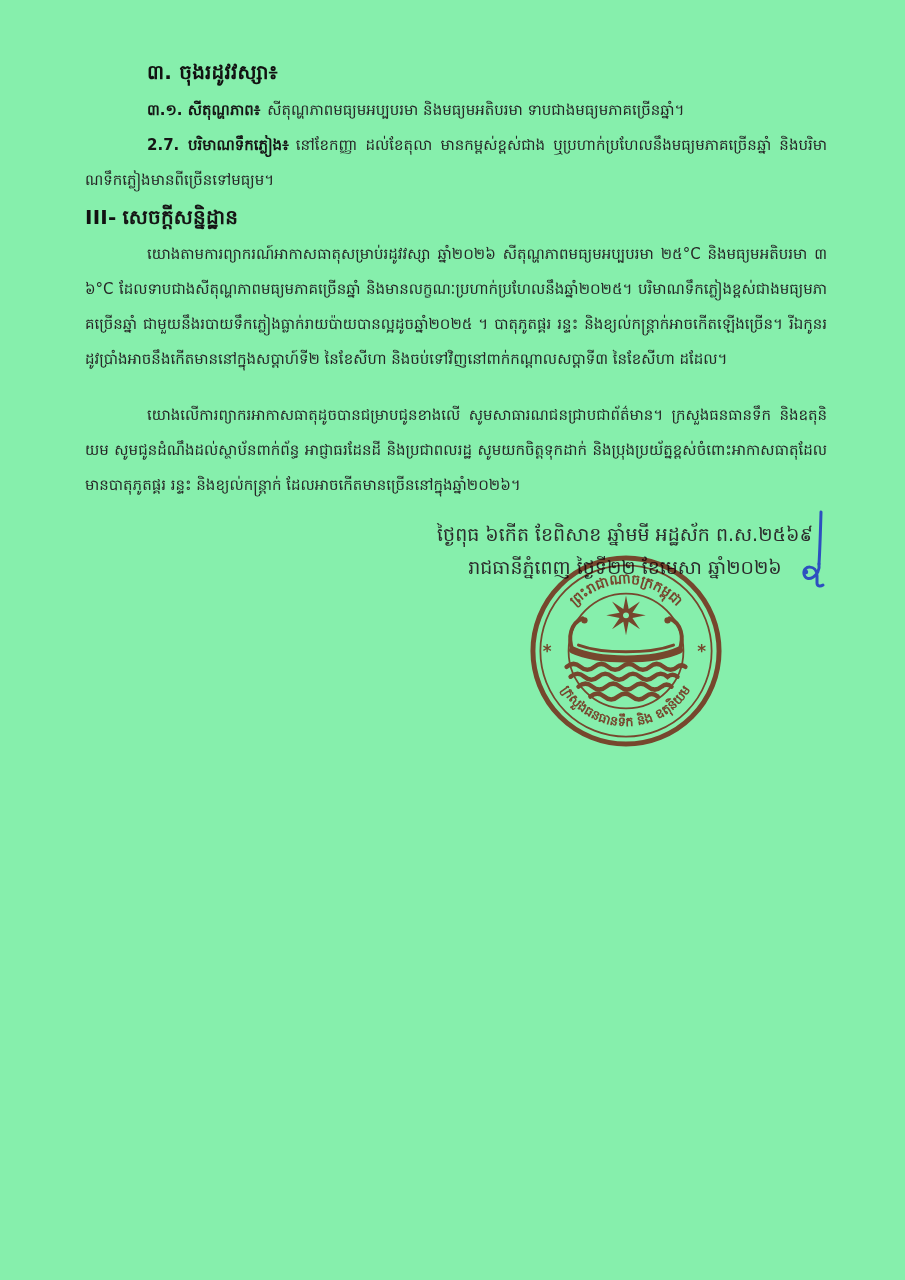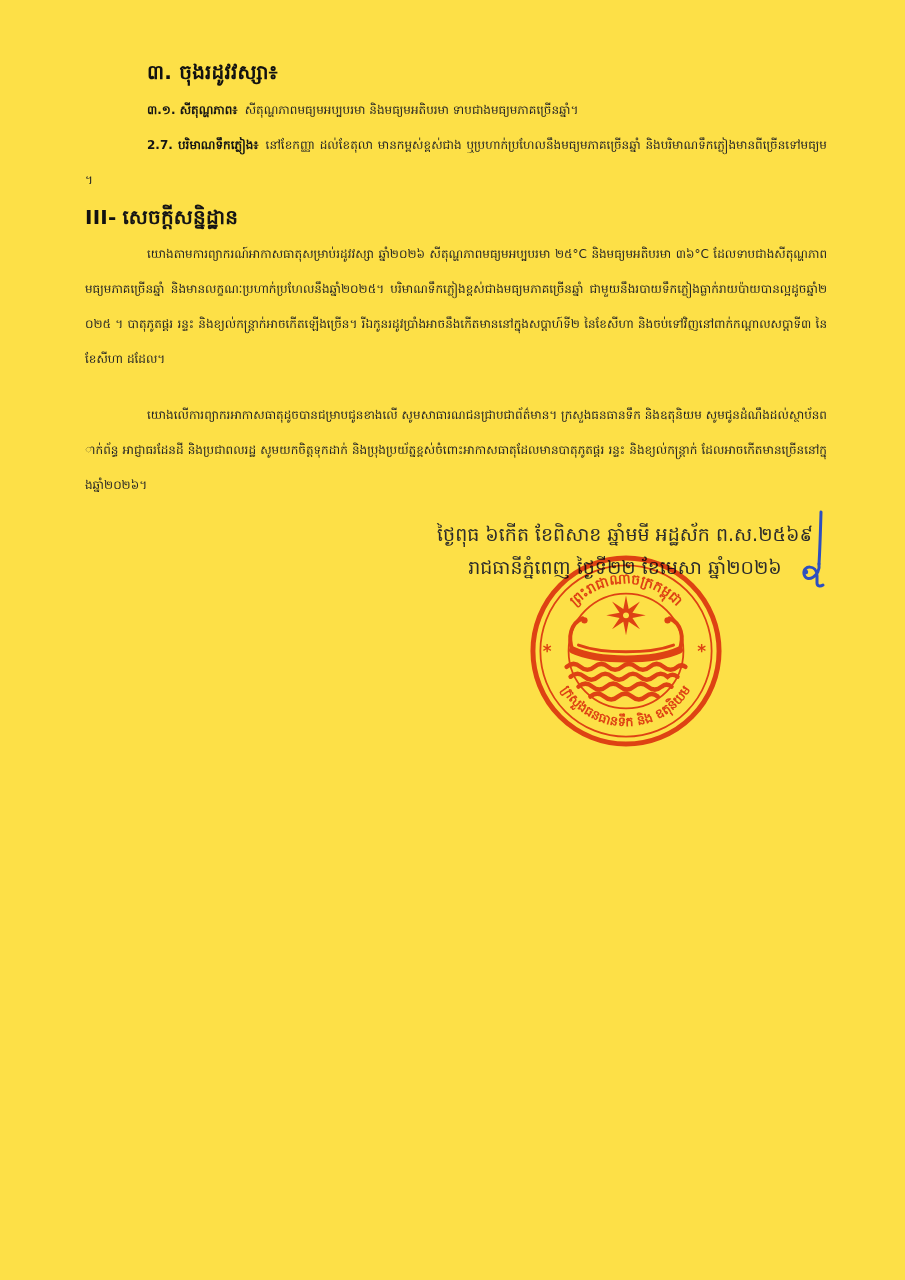--- a/index.html
+++ b/index.html
@@ -1,21 +1,21 @@
 <!DOCTYPE html>
 <html><head>
 <meta charset="utf-8">
 <style>
   html,body{margin:0;padding:0;}
   body{
     width:905px;height:1280px;position:relative;background:#ffffff;
     font-family:"DejaVu Sans",sans-serif;color:#262626;overflow:hidden;
   }
-  .page{position:absolute;inset:0;background:#fde047;}
-  .block{position:absolute;left:85px;width:742px;line-height:35px;font-size:12px;}
+  .page{position:absolute;inset:0;background:#86efac;}
+  .block{position:absolute;left:85px;width:742px;line-height:35px;font-size:15px;}
   .clip{overflow:hidden;}
   .khmer-bold{font-weight:bold;color:#151515;}
   .heading{font-size:20px;font-weight:bold;color:#111111;letter-spacing:.2px;}
   .para{text-align:justify;text-indent:62px;word-break:break-all;}
   .lead-label{font-weight:bold;color:#151515;margin-right:7px;}
   .indent{padding-left:62px;}
   .sig-block{
     position:absolute;left:425px;top:518px;width:400px;text-align:center;
     font-size:19px;line-height:33px;color:#2b2b2b;
   }

